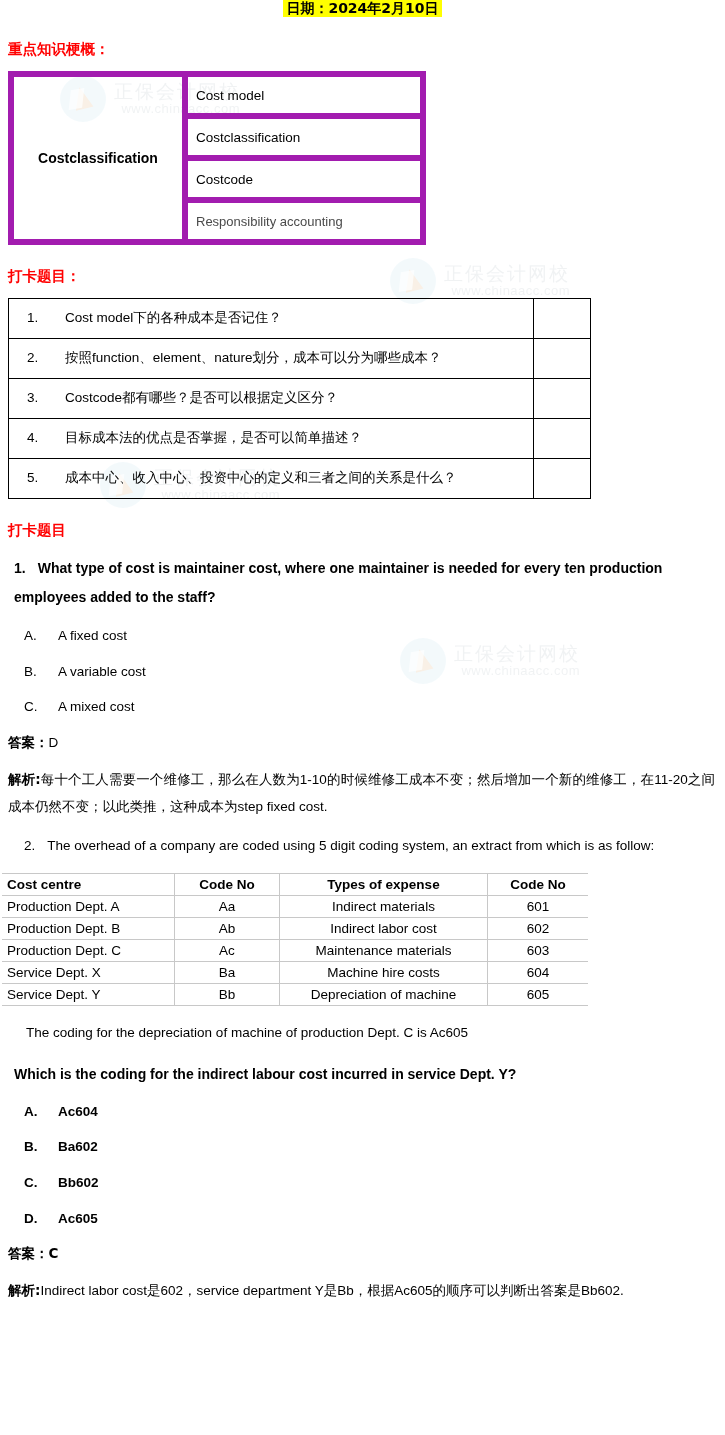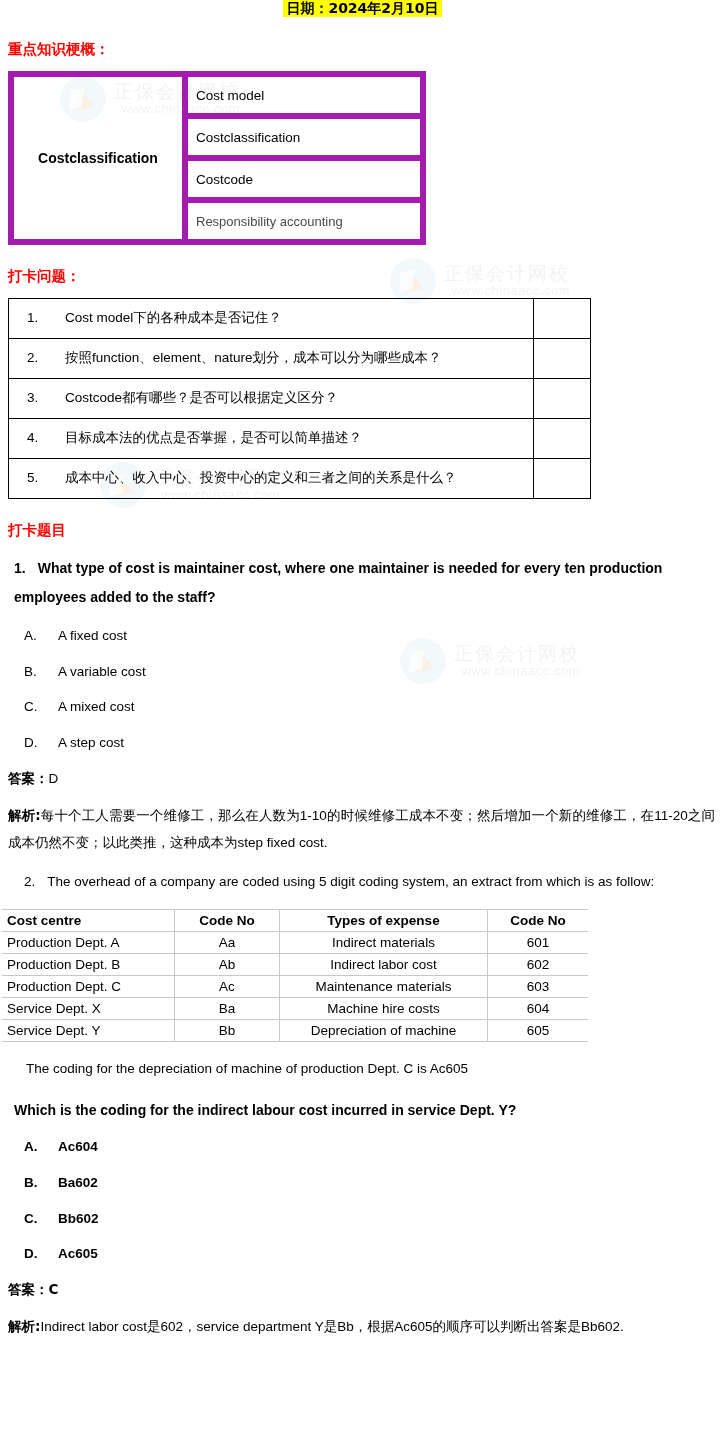--- a/index.html
+++ b/index.html
@@ -277,21 +277,21 @@
         </tr>
         <tr>
           <td class="k-right">Costcode</td>
         </tr>
         <tr>
           <td class="k-right k-grey">Responsibility accounting</td>
         </tr>
       </tbody>
     </table>
 
-    <div class="red-head">打卡问题：</div>
+    <div class="red-head">打卡题目：</div>
 
     <table class="q-table">
       <tbody>
         <tr>
           <td><span class="q-num">1.</span><span>Cost model下的各种成本是否记住？</span></td>
           <td class="q-blank"></td>
         </tr>
         <tr>
           <td><span class="q-num">2.</span><span>按照function、element、nature划分，成本可以分为哪些成本？</span></td>
           <td class="q-blank"></td>
@@ -318,23 +318,20 @@
     </div>
 
     <div class="opt">
       <span class="ltr">A.</span><span>A fixed cost</span>
     </div>
     <div class="opt">
       <span class="ltr">B.</span><span>A variable cost</span>
     </div>
     <div class="opt">
       <span class="ltr">C.</span><span>A mixed cost</span>
-    </div>
-    <div class="opt">
-      <span class="ltr">D.</span><span>A step cost</span>
     </div>
 
     <div class="ans">
       <span class="lbl">答案：</span><span>D</span>
     </div>
 
     <div class="exp">
       <span class="lbl">解析:</span><span>每十个工人需要一个维修工，那么在人数为1-10的时候维修工成本不变；然后增加一个新的维修工，在11-20之间成本仍然不变；以此类推，这种成本为step fixed cost.</span>
     </div>
 

